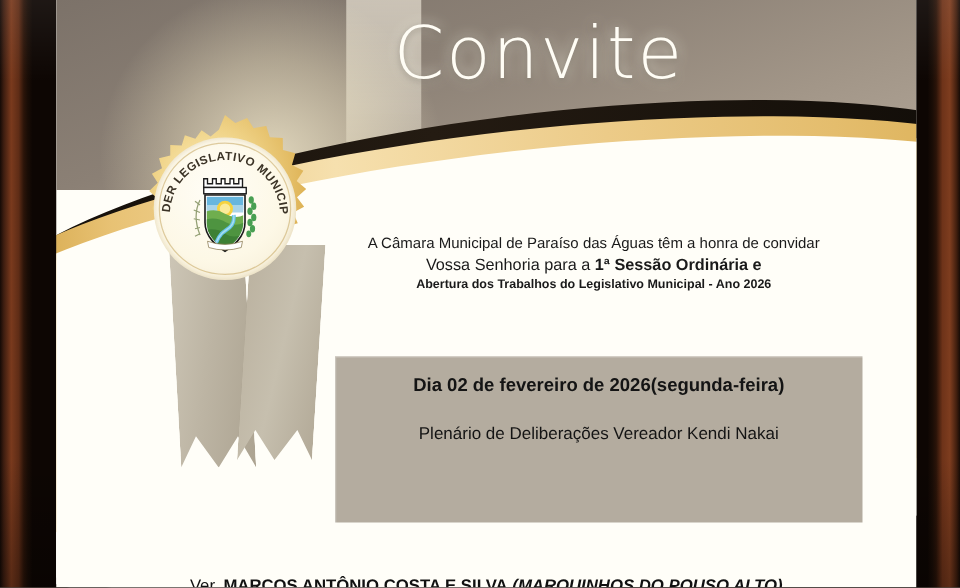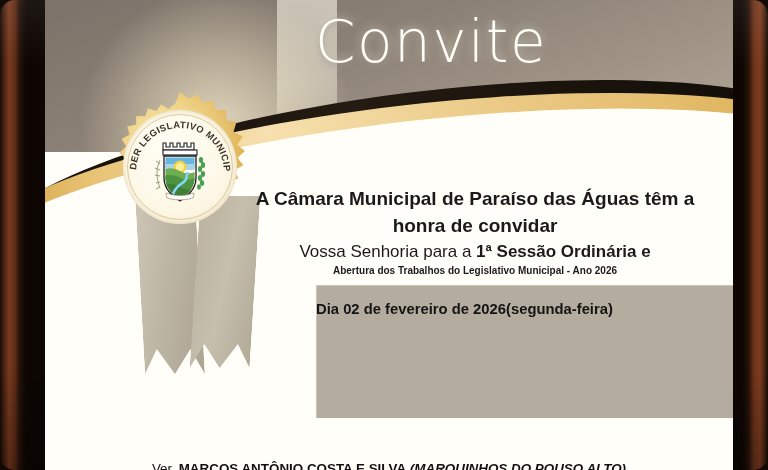--- a/index.html
+++ b/index.html
@@ -15,21 +15,20 @@
   #frame {
     position:relative;
     width:768px; height:470px;
     background:
       linear-gradient(90deg,
         #140a06 0px, #3d1d10 3px, #7a3a1d 9px, #5e2c16 15px, #2b1409 19px,
         #1a0d06 22px, #0d0603 26px,
         #0d0603 742px, #1a0d06 746px, #2b1409 749px,
         #6e3319 754px, #7e3d1f 760px, #44200f 765px, #160b06 768px);
     overflow:hidden;
-    border-radius:15px;
   }
   
   #frame::after {
     content:""; position:absolute; inset:0; pointer-events:none;
     background:
       linear-gradient(180deg, rgba(255,255,255,.07) 0%, rgba(0,0,0,0) 14%,
                               rgba(0,0,0,0) 78%, rgba(0,0,0,.28) 100%);
   }
 
   
@@ -143,31 +142,31 @@
     font-family:"Liberation Sans", sans-serif;
     font-size:9.4px; font-weight:700; fill:#3b3326; letter-spacing:.4px;
   }
   .coat { position:absolute; left:44px; top:38px; width:62px; height:74px; }
 
   
   .body-copy {
     position:absolute; left:190px; top:186px; width:480px;
     text-align:center; color:#1a1a1a; line-height:1.42;
   }
-  .body-copy .l1 { font-size:19px; font-weight:700; }
-  .body-copy .l2 { font-size:17px; font-weight:400; }
+  .body-copy .l1 { font-size:12px; font-weight:400; }
+  .body-copy .l2 { font-size:13px; font-weight:400; }
   .body-copy .l2 b { font-weight:700; }
   .body-copy .l3 { font-size:10px; font-weight:700; }
 
   
   .gray-box {
     position:absolute; left:223px; top:285px; width:422px; height:133px;
     background:#b4ac9f;
     box-shadow:1px 1px 0 rgba(255,255,255,.30) inset;
-    color:#141414;margin-left:48px;
+    text-align:center; color:#141414;
   }
   .gray-box .when {
     font-size:14.8px; font-weight:700; line-height:1.45; padding-top:14px;
   }
   .gray-box .where {
     font-size:13.6px; font-weight:400; line-height:1.5; padding-top:17px;
   }
 
   
   .signature {
@@ -265,19 +264,20 @@
       <div class="l1">A Câmara Municipal de Paraíso das Águas têm a honra de convidar</div>
       <div class="l2"><span>Vossa Senhoria para a </span><b>1ª Sessão Ordinária e</b></div>
       <div class="l3">Abertura dos Trabalhos do Legislativo Municipal - Ano 2026</div>
     </div>
 
     <div class="gray-box">
       <div class="when">
         <div>Dia 02 de fevereiro de 2026(segunda-feira)</div>
       </div>
       <div class="where">
+        <div>Plenário de Deliberações Vereador Kendi Nakai</div>
       </div>
     </div>
 
     <div class="signature"><span>Ver. </span><span class="nm">MARCOS ANTÔNIO COSTA E SILVA</span><span> </span><span class="nick">(MARQUINHOS DO POUSO ALTO)</span></div>
 
   </div>
 </div>
 
 </body></html>

